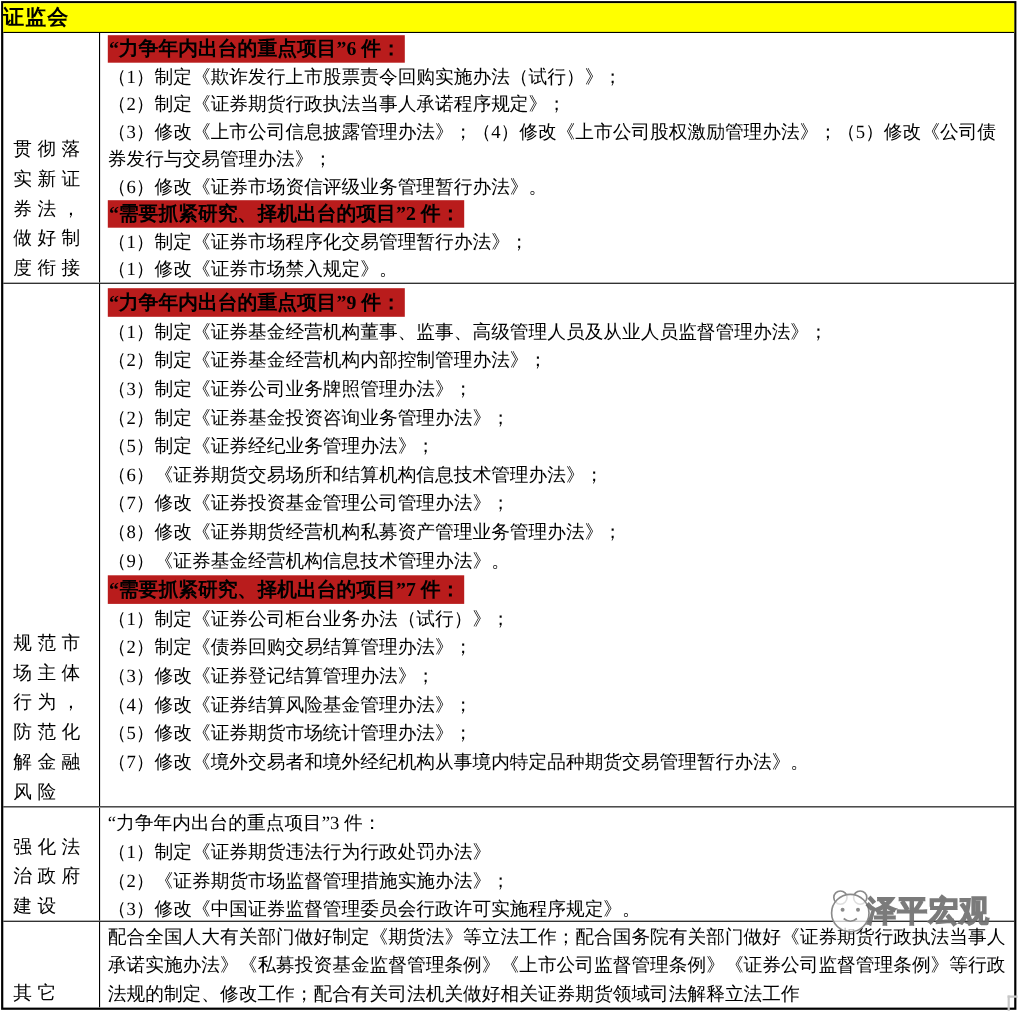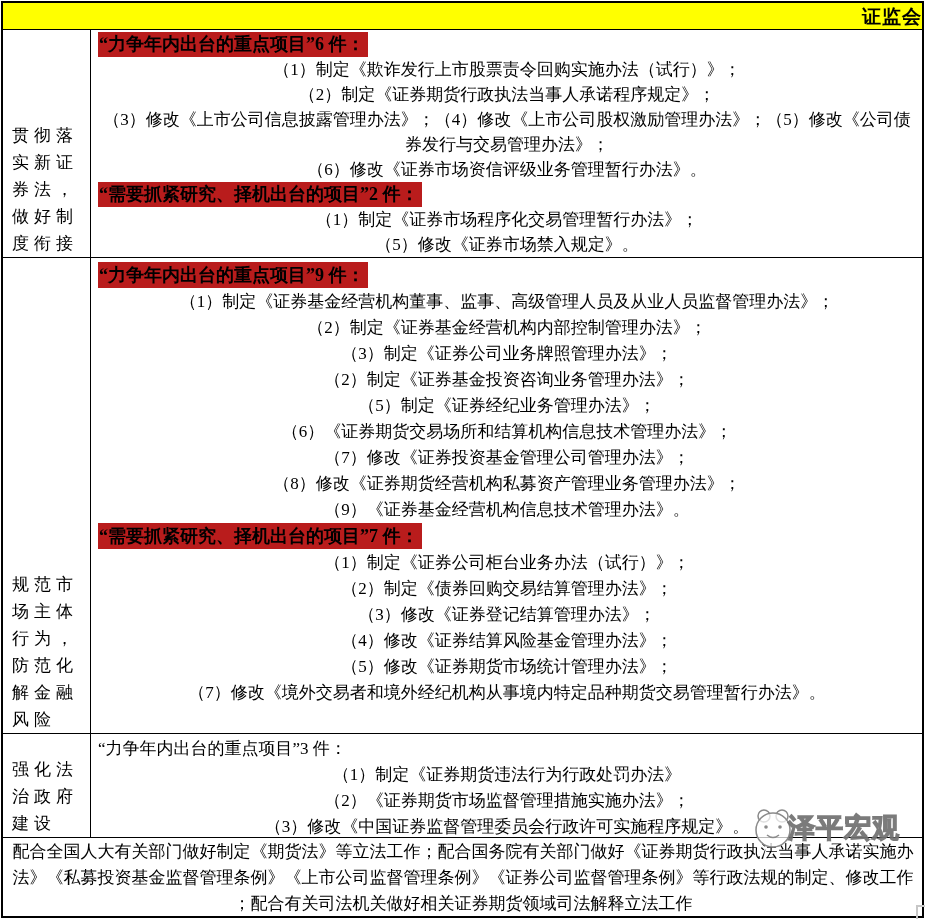--- a/index.html
+++ b/index.html
@@ -14,21 +14,21 @@
   .tbl {
     position: absolute; left: 1px; top: 1px;
     width: 923px;
     border: 2px solid #000;
     background: #fff;
   }
   .hdr {
     height: 27px; line-height: 27px;
     background: #FFFF00;
     border-bottom: 1px solid #000;
-    text-align: right;
+    text-align: left;
     font-weight: bold;
     font-size: 19px;
     letter-spacing: 1px;
   }
   .row { display: flex; border-bottom: 1px solid #000; overflow: hidden; }
   .row:last-child { border-bottom: none; }
   .row-0 { height: 228px; }
   .row-1 { height: 476px; }
   .row-2 { height: 104px; }
   .row-3 { height: 78px; }
@@ -58,21 +58,21 @@
   .row-2 .content { line-height: 26px; }
   .row-3 .content { line-height: 26px; padding-top: 1px; }
   .sec-head { font-size: 17px; }
   .sec-head .hl {
     background: #b91c1c;
     font-weight: bold;
     font-size: 18px;
     padding: 0 3px 0 1px;
     display: inline-block;
   }
-  .item, .para { word-break: break-all; line-break: anywhere; text-align: center; }
+  .item, .para { word-break: break-all; line-break: anywhere; }
   
   .watermark {
     position: absolute; left: 752px; top: 806px;
     display: flex; align-items: center;
     pointer-events: none;
   }
   .wm-text {
     font-weight: bold;
     font-size: 27px;
     margin-left: -6px;
@@ -99,21 +99,21 @@
           <span>贯彻落实新证券法，做好制度衔接</span>
         </div>
         <div class="content">
           <div class="sec-head"><span class="hl">“力争年内出台的重点项目”6 件：</span></div>
           <div class="item">（1）制定《欺诈发行上市股票责令回购实施办法（试行）》；</div>
           <div class="item">（2）制定《证券期货行政执法当事人承诺程序规定》；</div>
           <div class="item">（3）修改《上市公司信息披露管理办法》；（4）修改《上市公司股权激励管理办法》；（5）修改《公司债券发行与交易管理办法》；</div>
           <div class="item">（6）修改《证券市场资信评级业务管理暂行办法》。</div>
           <div class="sec-head"><span class="hl">“需要抓紧研究、择机出台的项目”2 件：</span></div>
           <div class="item">（1）制定《证券市场程序化交易管理暂行办法》；</div>
-          <div class="item">（5）修改《证券市场禁入规定》。</div>
+          <div class="item">（1）修改《证券市场禁入规定》。</div>
         </div>
       </div>
       <div class="row row-1">
         <div class="label">
           <span>规范市场主体行为，防范化解金融风险</span>
         </div>
         <div class="content">
           <div class="sec-head"><span class="hl">“力争年内出台的重点项目”9 件：</span></div>
           <div class="item">（1）制定《证券基金经营机构董事、监事、高级管理人员及从业人员监督管理办法》；</div>
           <div class="item">（2）制定《证券基金经营机构内部控制管理办法》；</div>
@@ -138,20 +138,23 @@
           <span>强化法治政府建设</span>
         </div>
         <div class="content">
           <div class="sec-head">“力争年内出台的重点项目”3 件：</div>
           <div class="item">（1）制定《证券期货违法行为行政处罚办法》</div>
           <div class="item">（2）《证券期货市场监督管理措施实施办法》；</div>
           <div class="item">（3）修改《中国证券监督管理委员会行政许可实施程序规定》。</div>
         </div>
       </div>
       <div class="row row-3">
+        <div class="label">
+          <span>其它</span>
+        </div>
         <div class="content">
           <div class="para">配合全国人大有关部门做好制定《期货法》等立法工作；配合国务院有关部门做好《证券期货行政执法当事人承诺实施办法》《私募投资基金监督管理条例》《上市公司监督管理条例》《证券公司监督管理条例》等行政法规的制定、修改工作；配合有关司法机关做好相关证券期货领域司法解释立法工作</div>
         </div>
       </div>
     </div>
 </div>
 
 <div class="watermark">
   <svg width="42" height="44" viewBox="0 0 42 44">
     <circle cx="12" cy="10" r="6" fill="rgba(255,255,255,0.7)" stroke="#8a8a8a" stroke-width="1.5"></circle>

